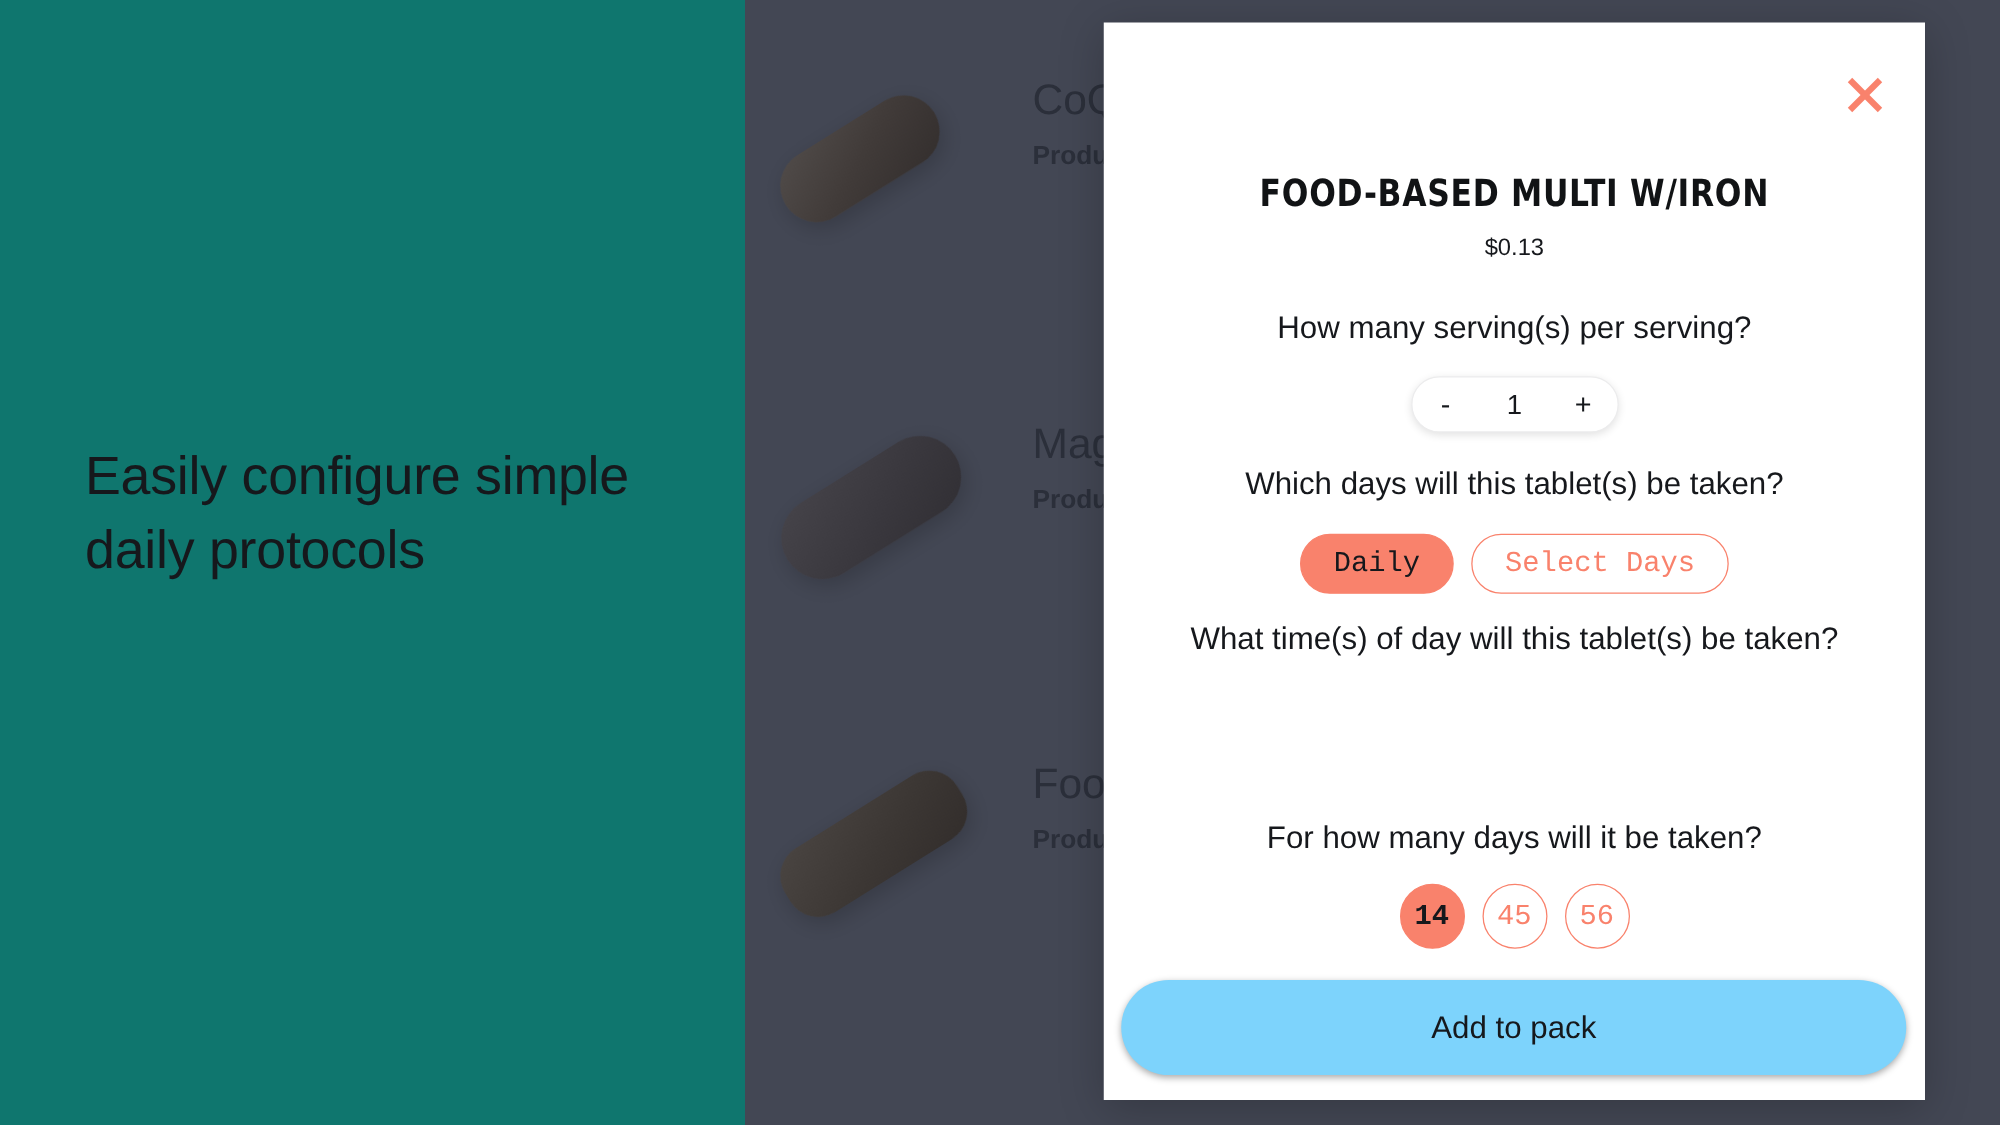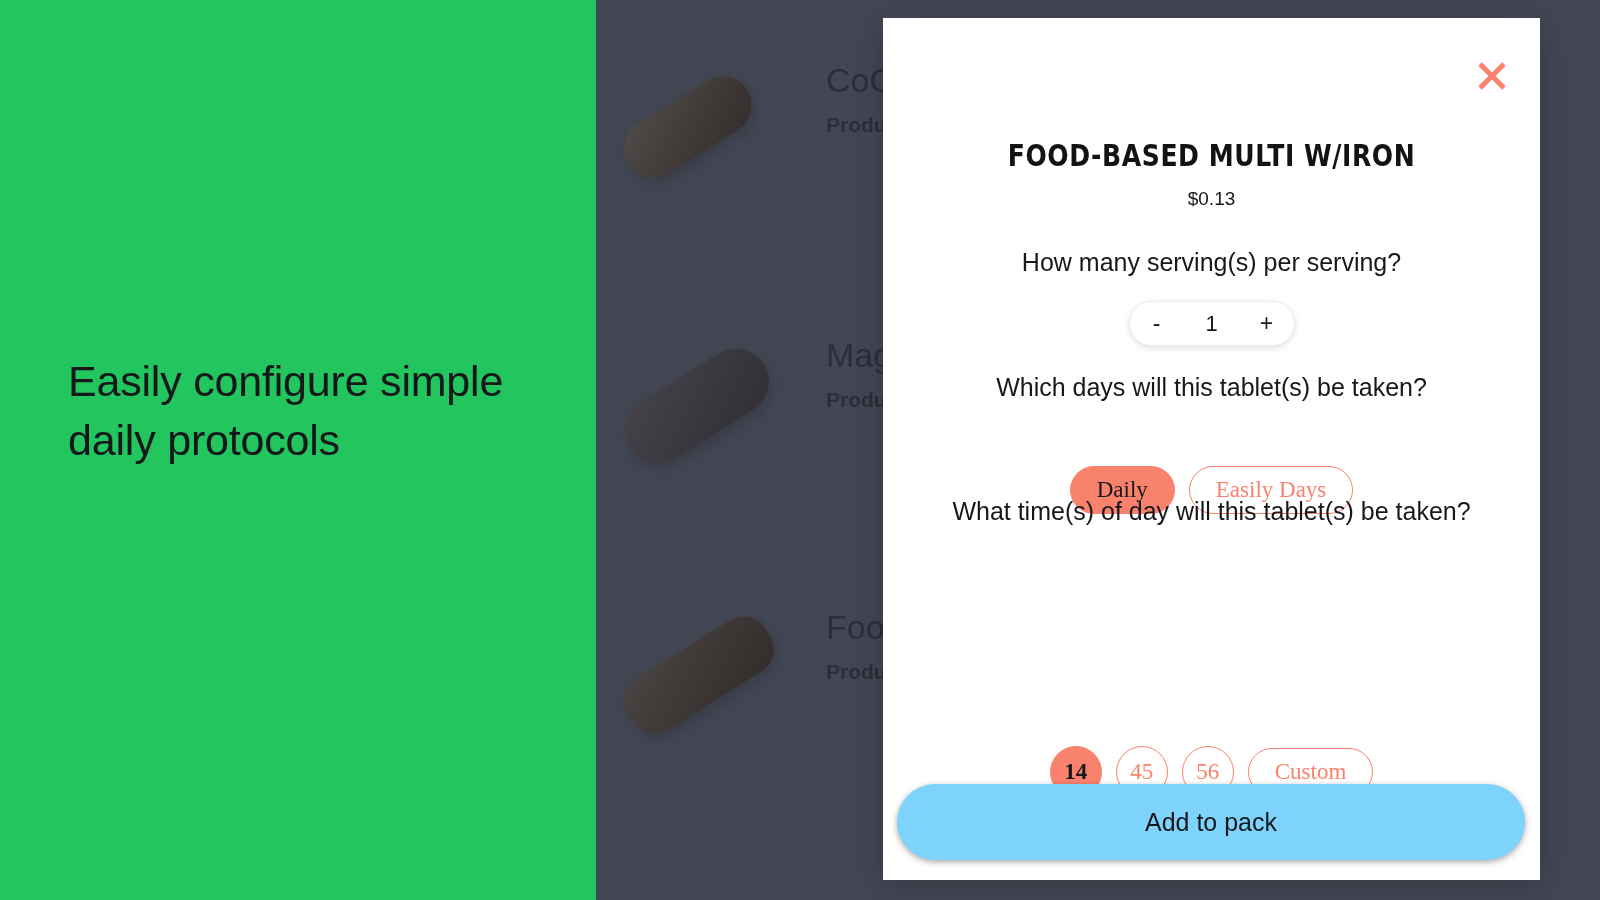--- a/index.html
+++ b/index.html
@@ -18,21 +18,21 @@
     height: 900px;
     background: #ffffff;
   }
 
   
   .left-panel {
     position: absolute;
     left: 0; top: 0;
     width: 596px;
     height: 900px;
-    background: #22c55e;
+    background: #0f766e;
   }
   .headline {
     position: absolute;
     left: 68px;
     top: 352px;
     width: 490px;
     font-size: 43px;
     line-height: 59px;
     font-weight: 400;
     color: #16181c;
@@ -228,29 +228,28 @@
   }
 
   
   .chip {
     display: inline-flex;
     align-items: center;
     justify-content: center;
     box-sizing: border-box;
     border-radius: 999px;
     cursor: pointer;
-    font-family: Liberation Serif, serif;
+    font-family: Liberation Mono, monospace;
     background: transparent;
     border: 1.6px solid #f9826c;
     color: #f9826c;
     padding: 0 22px;
     height: 44px;
     font-size: 22px;
     white-space: nowrap;
-    margin-top: 39px;
   }
   .chip.selected {
     background: #f9826c;
     border-color: #f9826c;
     color: #16181c;
   }
   .chip.circle {
     width: 46px;
     height: 46px;
     padding: 0;
@@ -353,31 +352,33 @@
         <span class="step-val">1</span>
         <button class="step-btn">+</button>
       </div>
     </div>
 
     <div class="q-block q2">
       <div class="question">Which days will this tablet(s) be taken?</div>
     </div>
     <div class="opt-row row-days">
       <button class="chip pill-lg selected">Daily</button>
-      <button class="chip pill-lg">Easily Days</button>
+      <button class="chip pill-lg">Select Days</button>
     </div>
 
     <div class="q-block q3">
       <div class="question">What time(s) of day will this tablet(s) be taken?</div>
     </div>
 
+    <div class="q-block q4">
+      <div class="question">For how many days will it be taken?</div>
+    </div>
     <div class="opt-row row-length">
       <button class="chip num selected">14</button>
       <button class="chip num">45</button>
       <button class="chip num">56</button>
-      <button class="chip pill-lg">Custom</button>
     </div>
 
     <button class="cta">Add to pack</button>
 
   </div>
 
 </div>
 
 </body></html>

